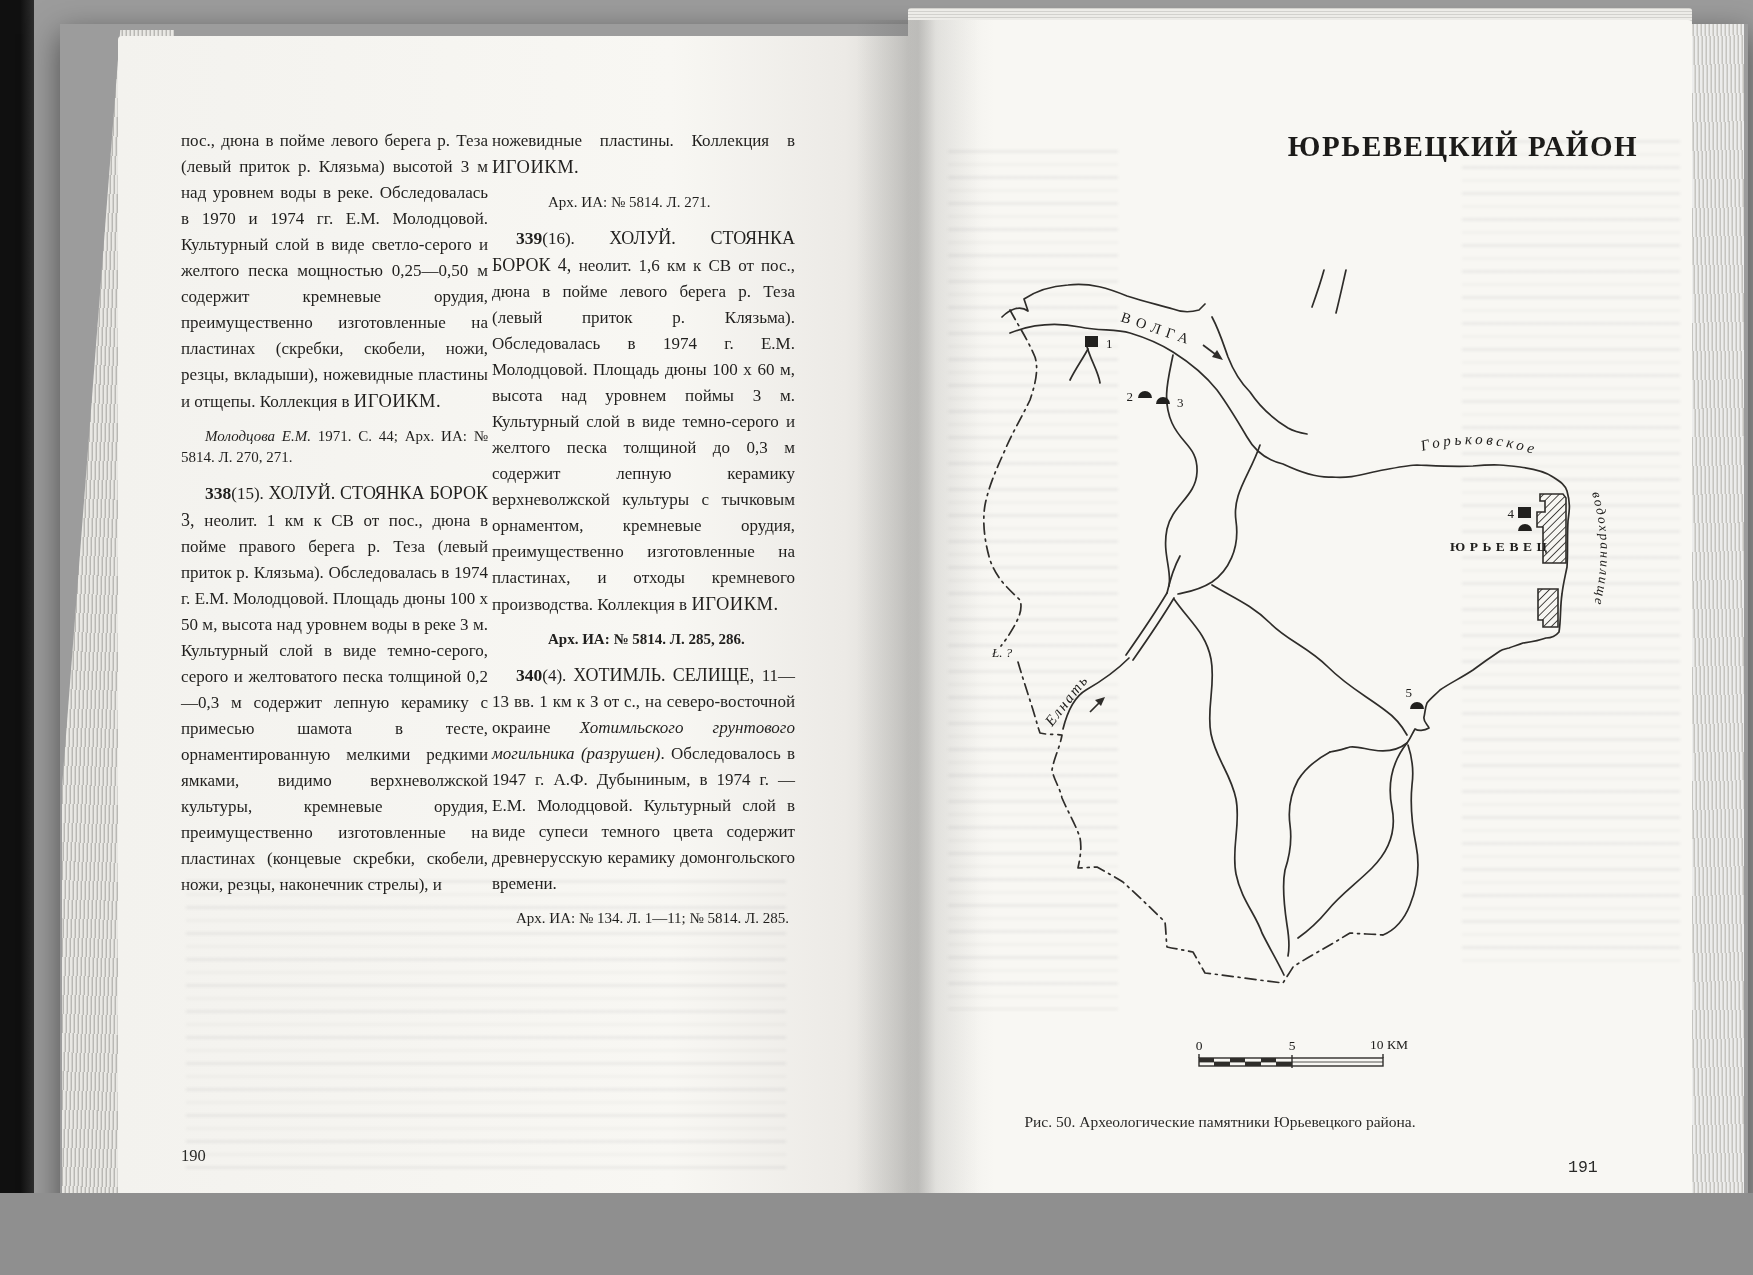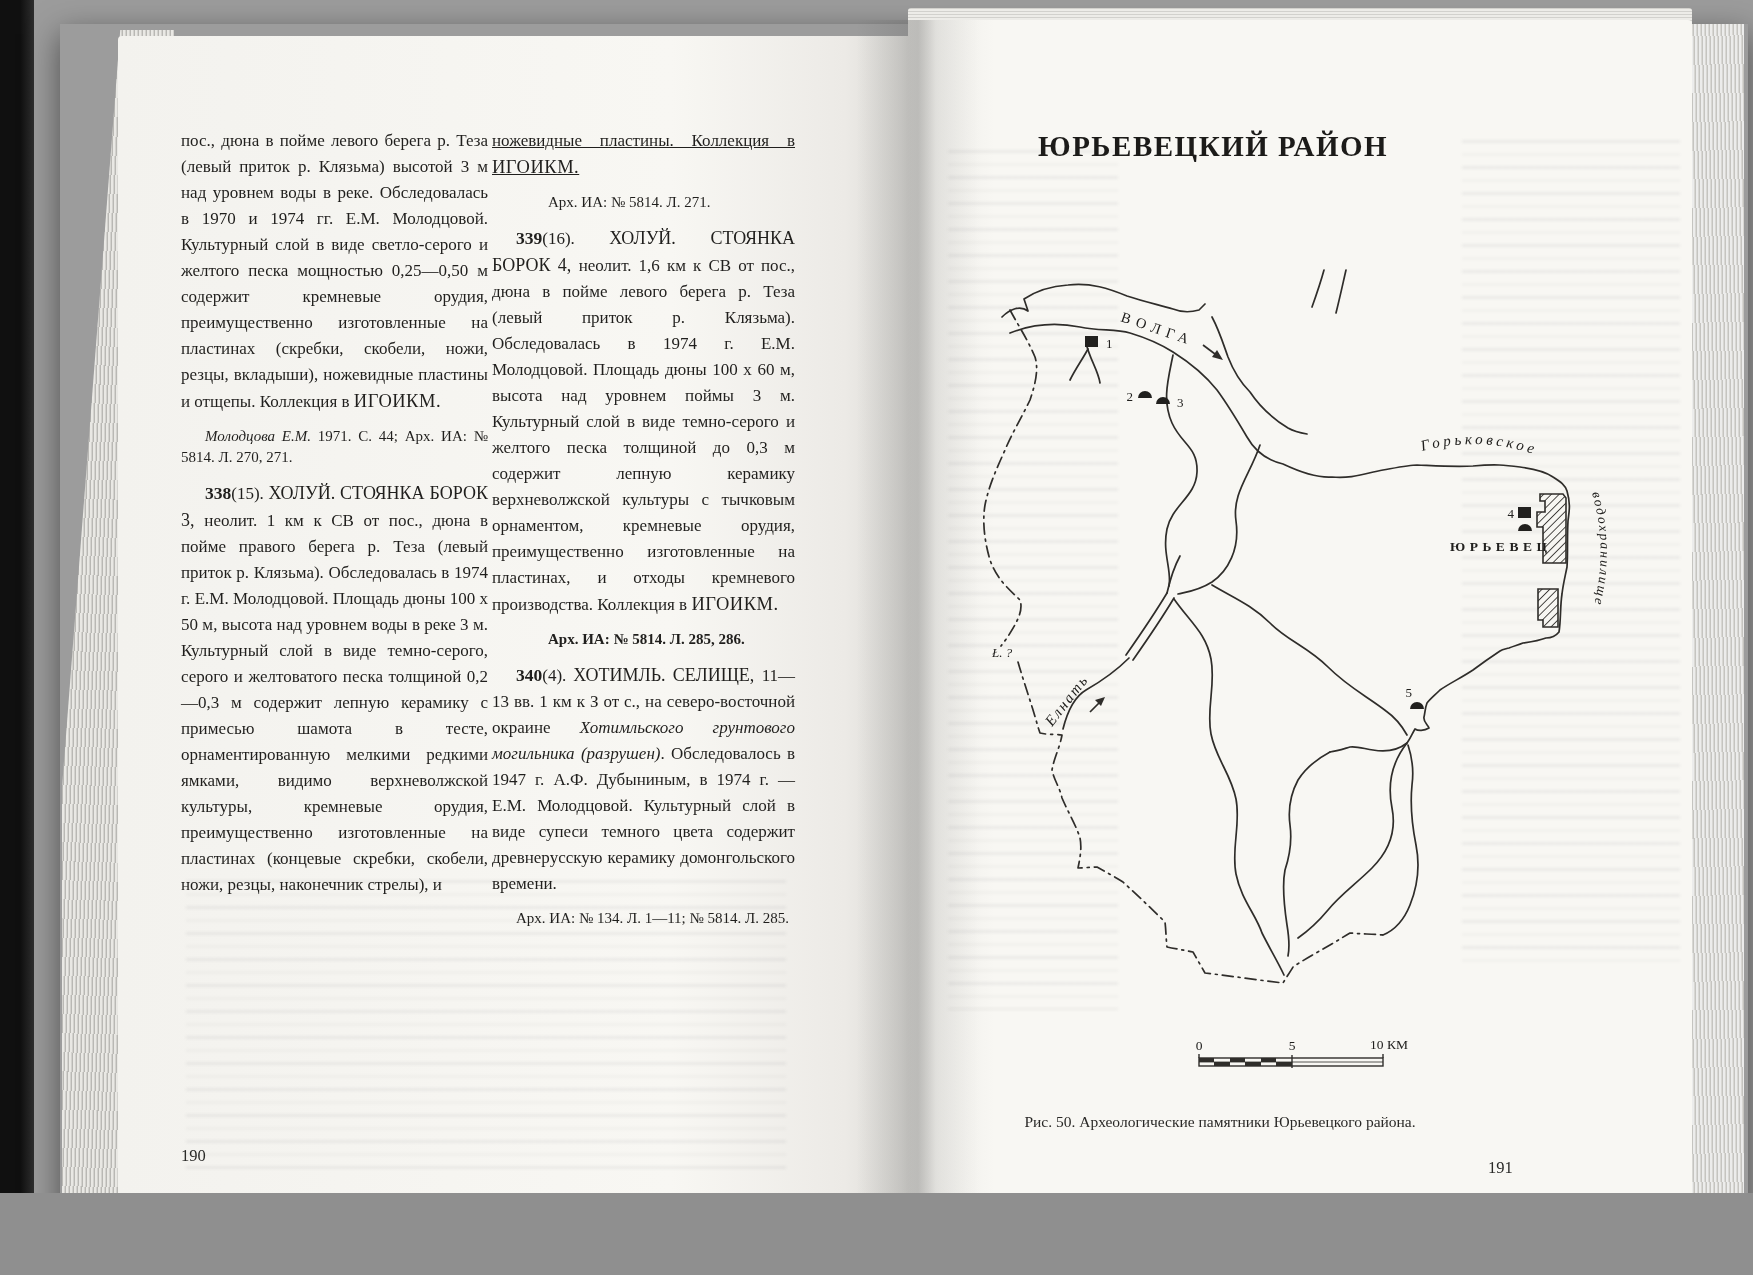--- a/index.html
+++ b/index.html
@@ -35,22 +35,22 @@
   .col2{left:492px;top:128px;width:303px;}
   .ref{font-size:15px;line-height:21px;margin-top:11px;text-indent:24px;}
   .ref.center{text-indent:56px;}
   .entry{margin-top:12px;text-indent:24px;}
   .e-num{font-weight:bold;font-size:17.5px;}
   .e-title{font-size:18px;}
   .acr{font-size:18.5px;letter-spacing:.5px;}
   .it{font-style:italic;}
   .pgnum{position:absolute;font-size:16.5px;color:#2a2a28;}
   .pgnum.l{left:181px;top:1146px;}
-  .pgnum.r{left:1488px;top:1158px;}
-  .rp-title{position:absolute;left:1038px;top:130px;width:600px;text-align:left;
+  .pgnum.r{left:1568px;top:1158px;font-family:Liberation Mono, monospace;}
+  .rp-title{position:absolute;left:1038px;top:130px;width:600px;text-align:right;
     font-size:29px;font-weight:bold;letter-spacing:1.5px;color:#1c1b19;}
   .map-caption{position:absolute;left:950px;top:1113px;width:540px;text-align:center;
     font-size:15.5px;color:#2a2927;}
   .map-svg{position:absolute;left:940px;top:265px;}
 </style>
 </head>
 <body>
 
 <div class="scene">
   <div class="strip-left"></div>
@@ -67,21 +67,21 @@
   <div class="ghost" style="left:948px;top:150px;width:170px;height:860px;"></div>
   <div class="ghost" style="left:1462px;top:140px;width:218px;height:830px;"></div>
 
   <div class="page-text col1">
     <p class="para" style="margin:0;"><span>пос., дюна в пойме левого берега р. Теза (левый приток р. Клязьма) высотой 3 м над уровнем воды в реке. Обследовалась в 1970 и 1974 гг. Е.М. Молодцовой. Культурный слой в виде светло-серого и желтого песка мощностью 0,25—0,50 м содержит кремневые орудия, преимущественно изготовленные на пластинах (скребки, скобели, ножи, резцы, вкладыши), ножевидные пластины и отщепы. Коллекция в </span><span class="acr">ИГОИКМ.</span></p>
     <p class="ref" style="margin-bottom:7px;"><span class="it">Молодцова Е.М.</span><span> 1971. С. 44; Арх. ИА: № 5814. Л. 270, 271.</span></p>
     <p class="entry" style="margin-bottom:0;"><span class="e-num">338</span><span>(15). </span><span class="e-title">ХОЛУЙ. СТОЯНКА БОРОК 3, </span><span>неолит. </span><span>1 км к СВ от пос., дюна в пойме правого берега р. Теза (левый приток р. Клязьма). Обследовалась в 1974 г. Е.М. Молодцовой. Площадь дюны 100 х 50 м, высота над уровнем воды в реке 3 м. Культурный слой в виде темно-серого, серого и желтоватого песка толщиной 0,2—0,3 м содержит лепную керамику с примесью шамота в тесте, орнаментированную мелкими редкими ямками, видимо верхневолжской культуры, кремневые орудия, преимущественно изготовленные на пластинах (концевые скребки, скобели, ножи, резцы, наконечник стрелы), и</span></p>
   </div>
 
   <div class="page-text col2">
-    <p class="para" style="margin:0;text-decoration:underline;"><span>ножевидные пластины. Коллекция в </span><span class="acr">ИГОИКМ.</span></p>
+    <p class="para" style="margin:0;"><span>ножевидные пластины. Коллекция в </span><span class="acr">ИГОИКМ.</span></p>
     <p class="ref center" style="margin-bottom:0;"><span>Арх. ИА: № 5814. Л. 271.</span></p>
     <p class="entry" style="margin-bottom:0;"><span class="e-num">339</span><span>(16). </span><span class="e-title">ХОЛУЙ. СТОЯНКА БОРОК 4, </span><span>неолит. </span><span>1,6 км к СВ от пос., дюна в пойме левого берега р. Теза (левый приток р. Клязьма). Обследовалась в 1974 г. Е.М. Молодцовой. Площадь дюны 100 х 60 м, высота над уровнем поймы 3 м. Культурный слой в виде темно-серого и желтого песка толщиной до 0,3 м содержит лепную керамику верхневолжской культуры с тычковым орнаментом, кремневые орудия, преимущественно изготовленные на пластинах, и отходы кремневого производства. Коллекция в </span><span class="acr">ИГОИКМ.</span></p>
     <p class="ref center" style="margin-bottom:0;font-weight:bold;"><span>Арх. ИА: № 5814. Л. 285, 286.</span></p>
     <p class="entry" style="margin-bottom:0;"><span class="e-num">340</span><span>(4). </span><span class="e-title">ХОТИМЛЬ. СЕЛИЩЕ, </span><span>11—13 вв. </span><span>1 км к З от с., на северо-восточной окраине </span><span class="it">Хотимльского грунтового могильника (разрушен)</span><span>. Обследовалось в 1947 г. А.Ф. Дубыниным, в 1974 г. — Е.М. Молодцовой. Культурный слой в виде супеси темного цвета содержит древнерусскую керамику домонгольского времени.</span></p>
     <p class="ref" style="margin-bottom:0;"><span>Арх. ИА: № 134. Л. 1—11; № 5814. Л. 285.</span></p>
   </div>
 
   <div class="pgnum l">190</div>
 
   <div class="rp-title">ЮРЬЕВЕЦКИЙ РАЙОН</div>

